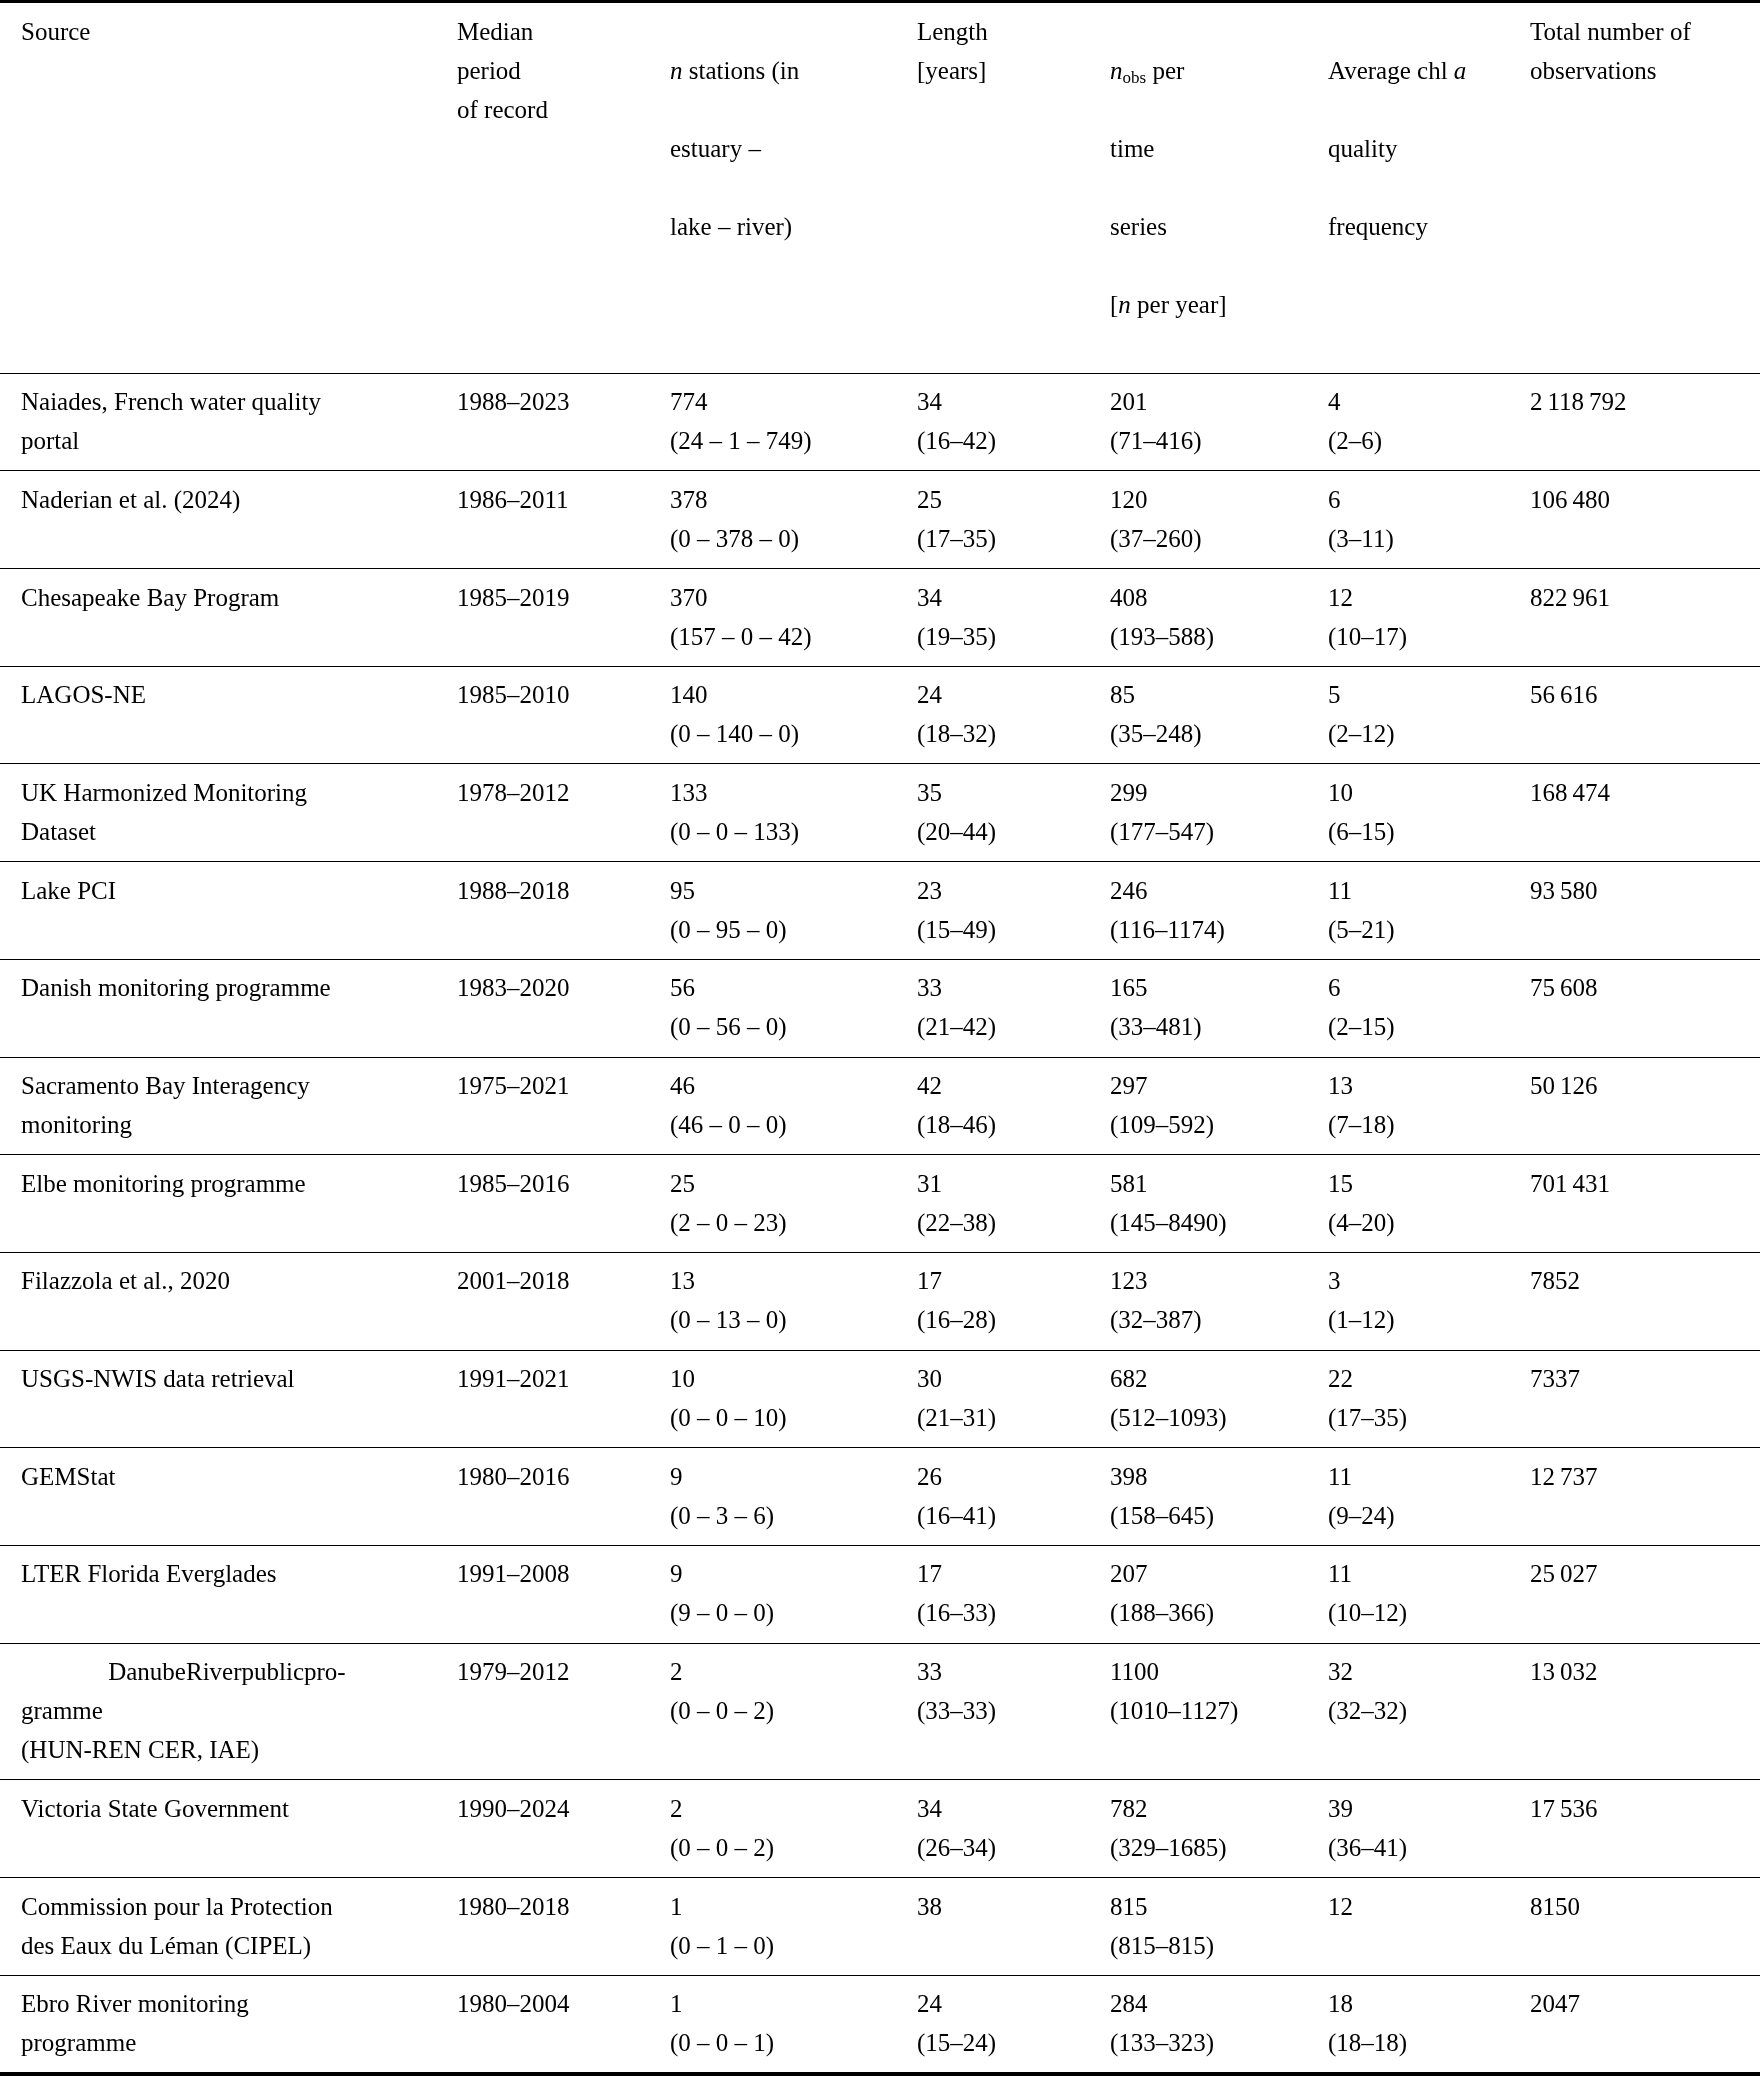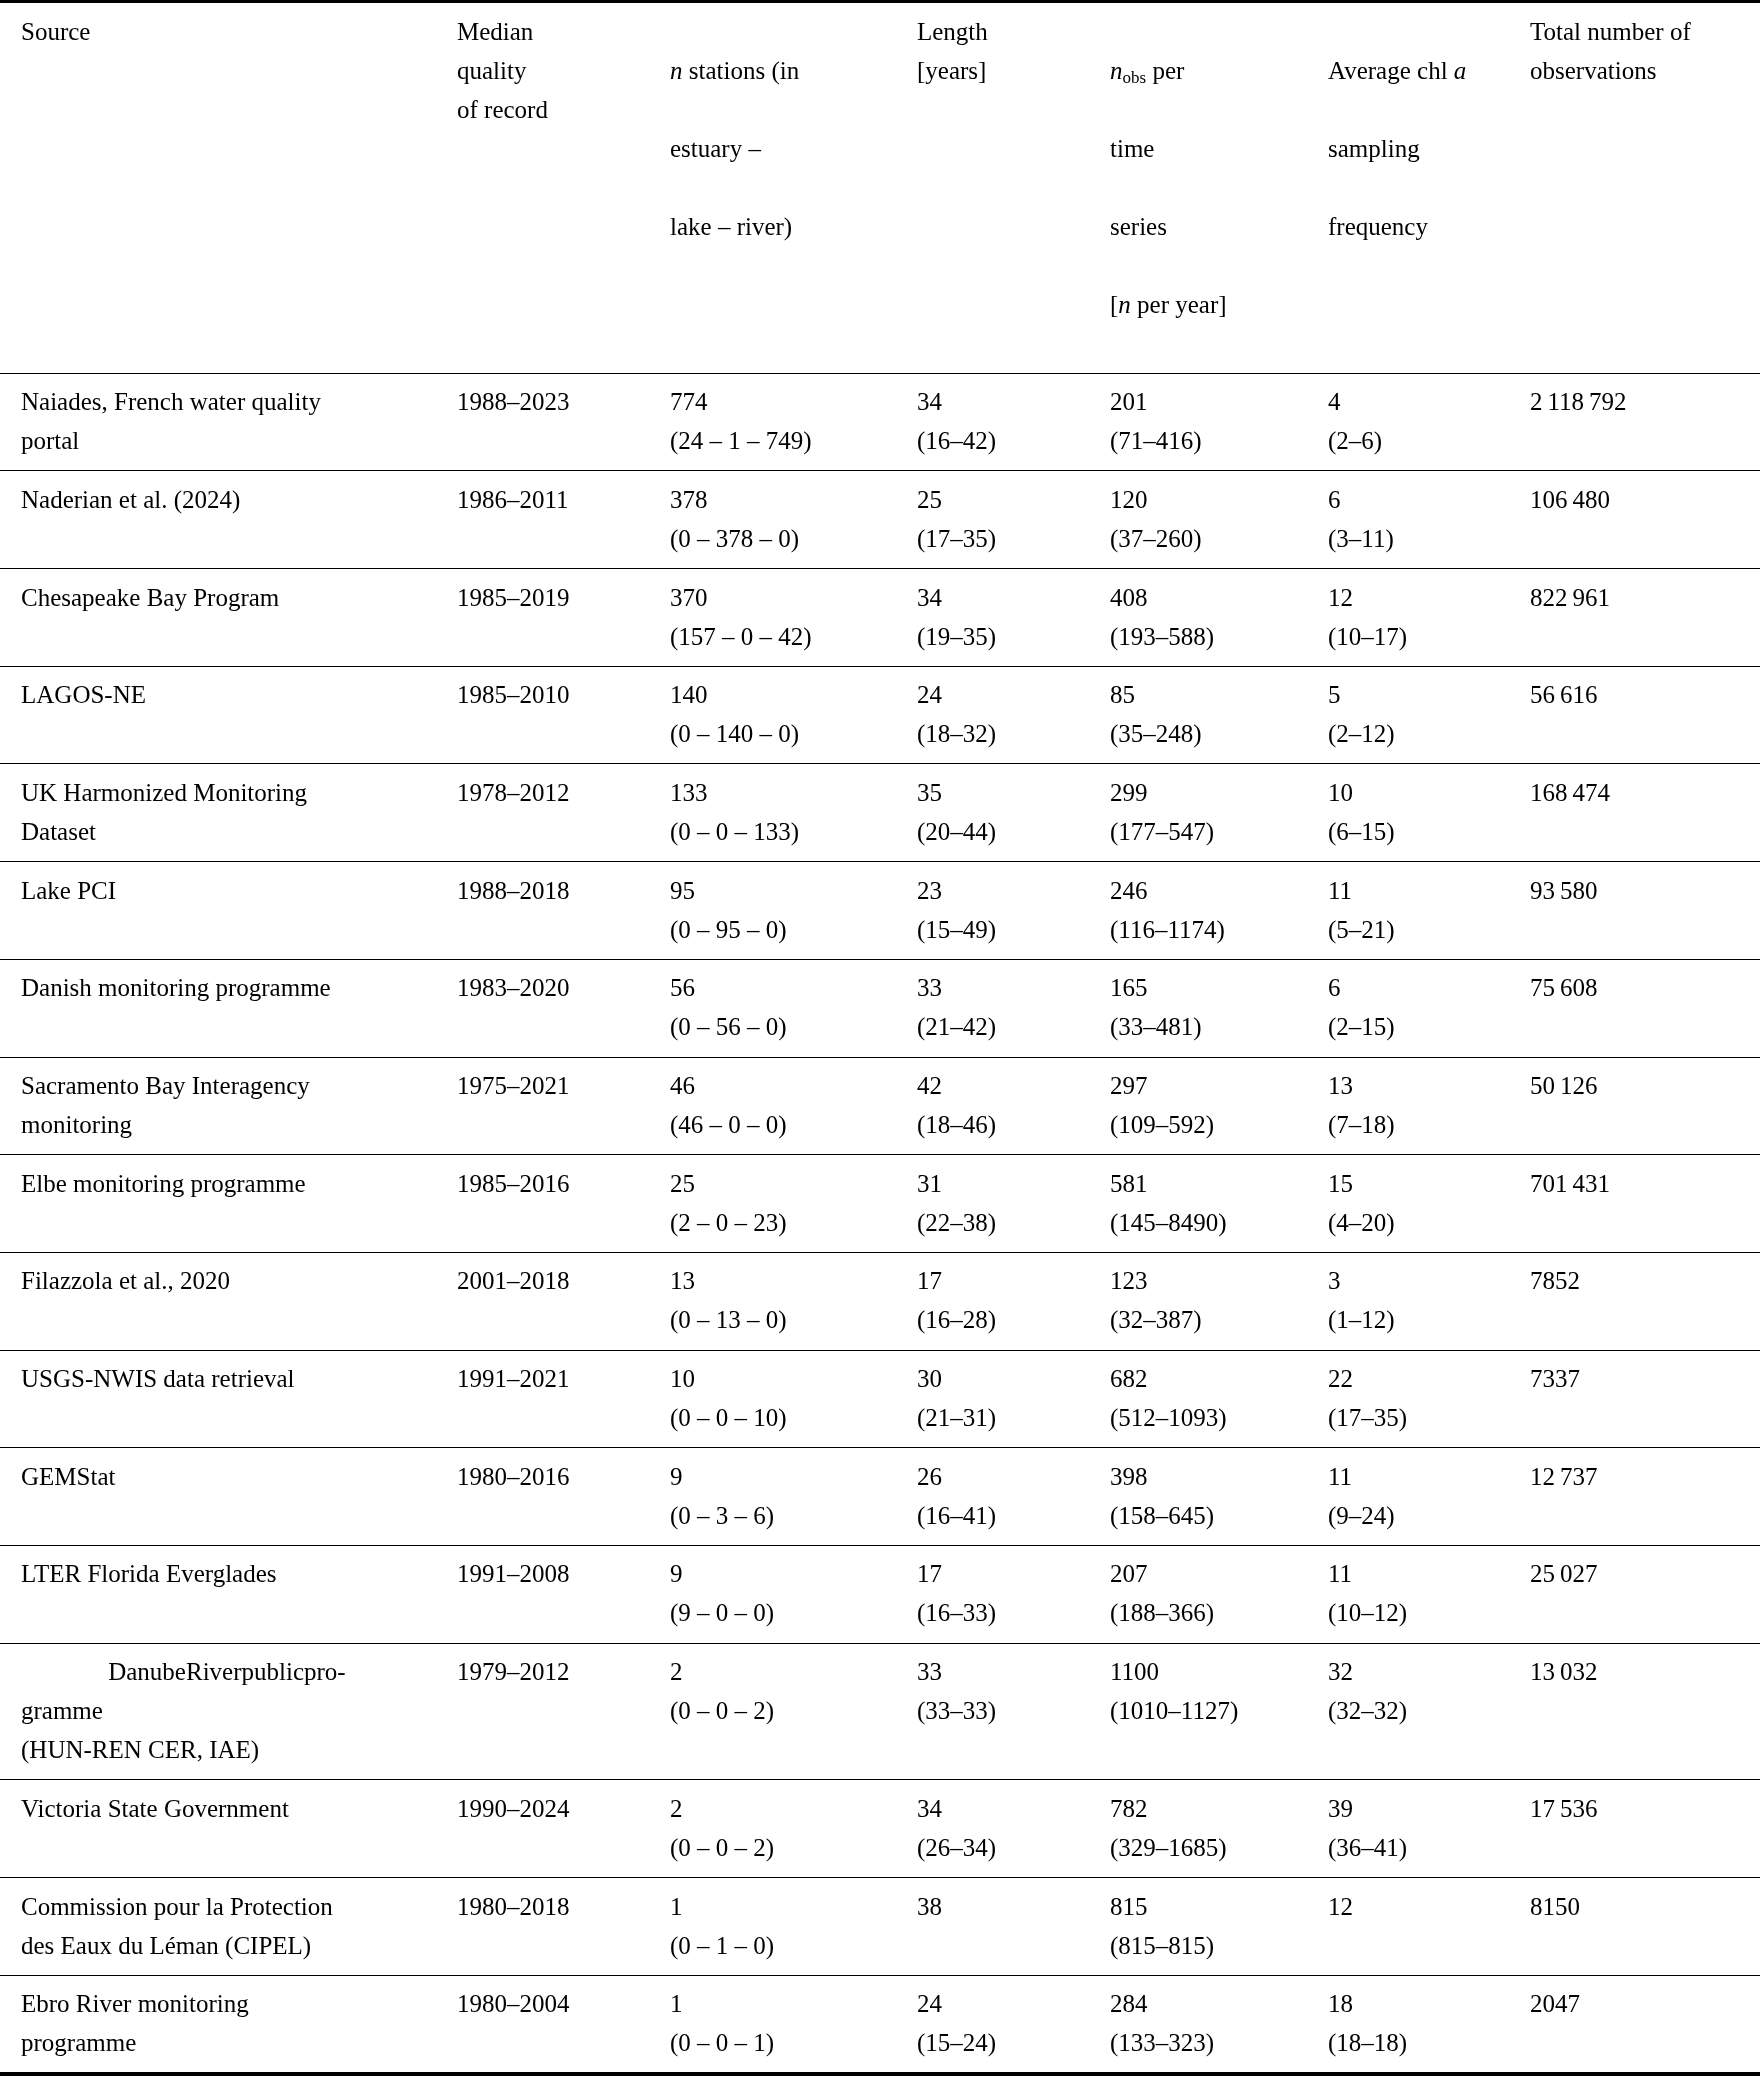--- a/index.html
+++ b/index.html
@@ -78,38 +78,38 @@
         <col class="c3">
         <col class="c4">
       <col class="c5">
         <col class="c6">
         <col class="c7">
     </colgroup>
     <thead>
       <tr>
         <th>Source</th>
         <th>Median
-quality
+period
 of record</th>
         <th>
           <div><i>n</i><span> stations (in</span></div>
           <div>estuary –</div>
           <div>lake – river)</div>
         </th>
         <th>Length
 [years]</th>
         <th>
           <div><i>n</i><sub>obs</sub><span> per</span></div>
           <div>time</div>
           <div>series</div>
           <div><span>[</span><i>n</i><span> per year]</span></div>
         </th>
         <th>
           <div><span>Average chl </span><i>a</i></div>
-          <div>sampling</div>
+          <div>quality</div>
           <div>frequency</div>
         </th>
         <th>Total number of
 observations</th>
       </tr>
     </thead>
     <tbody>
         <tr>
           <td><div>Naiades, French water quality</div><div>portal</div></td>
           <td><div>1988–2023</div></td>

